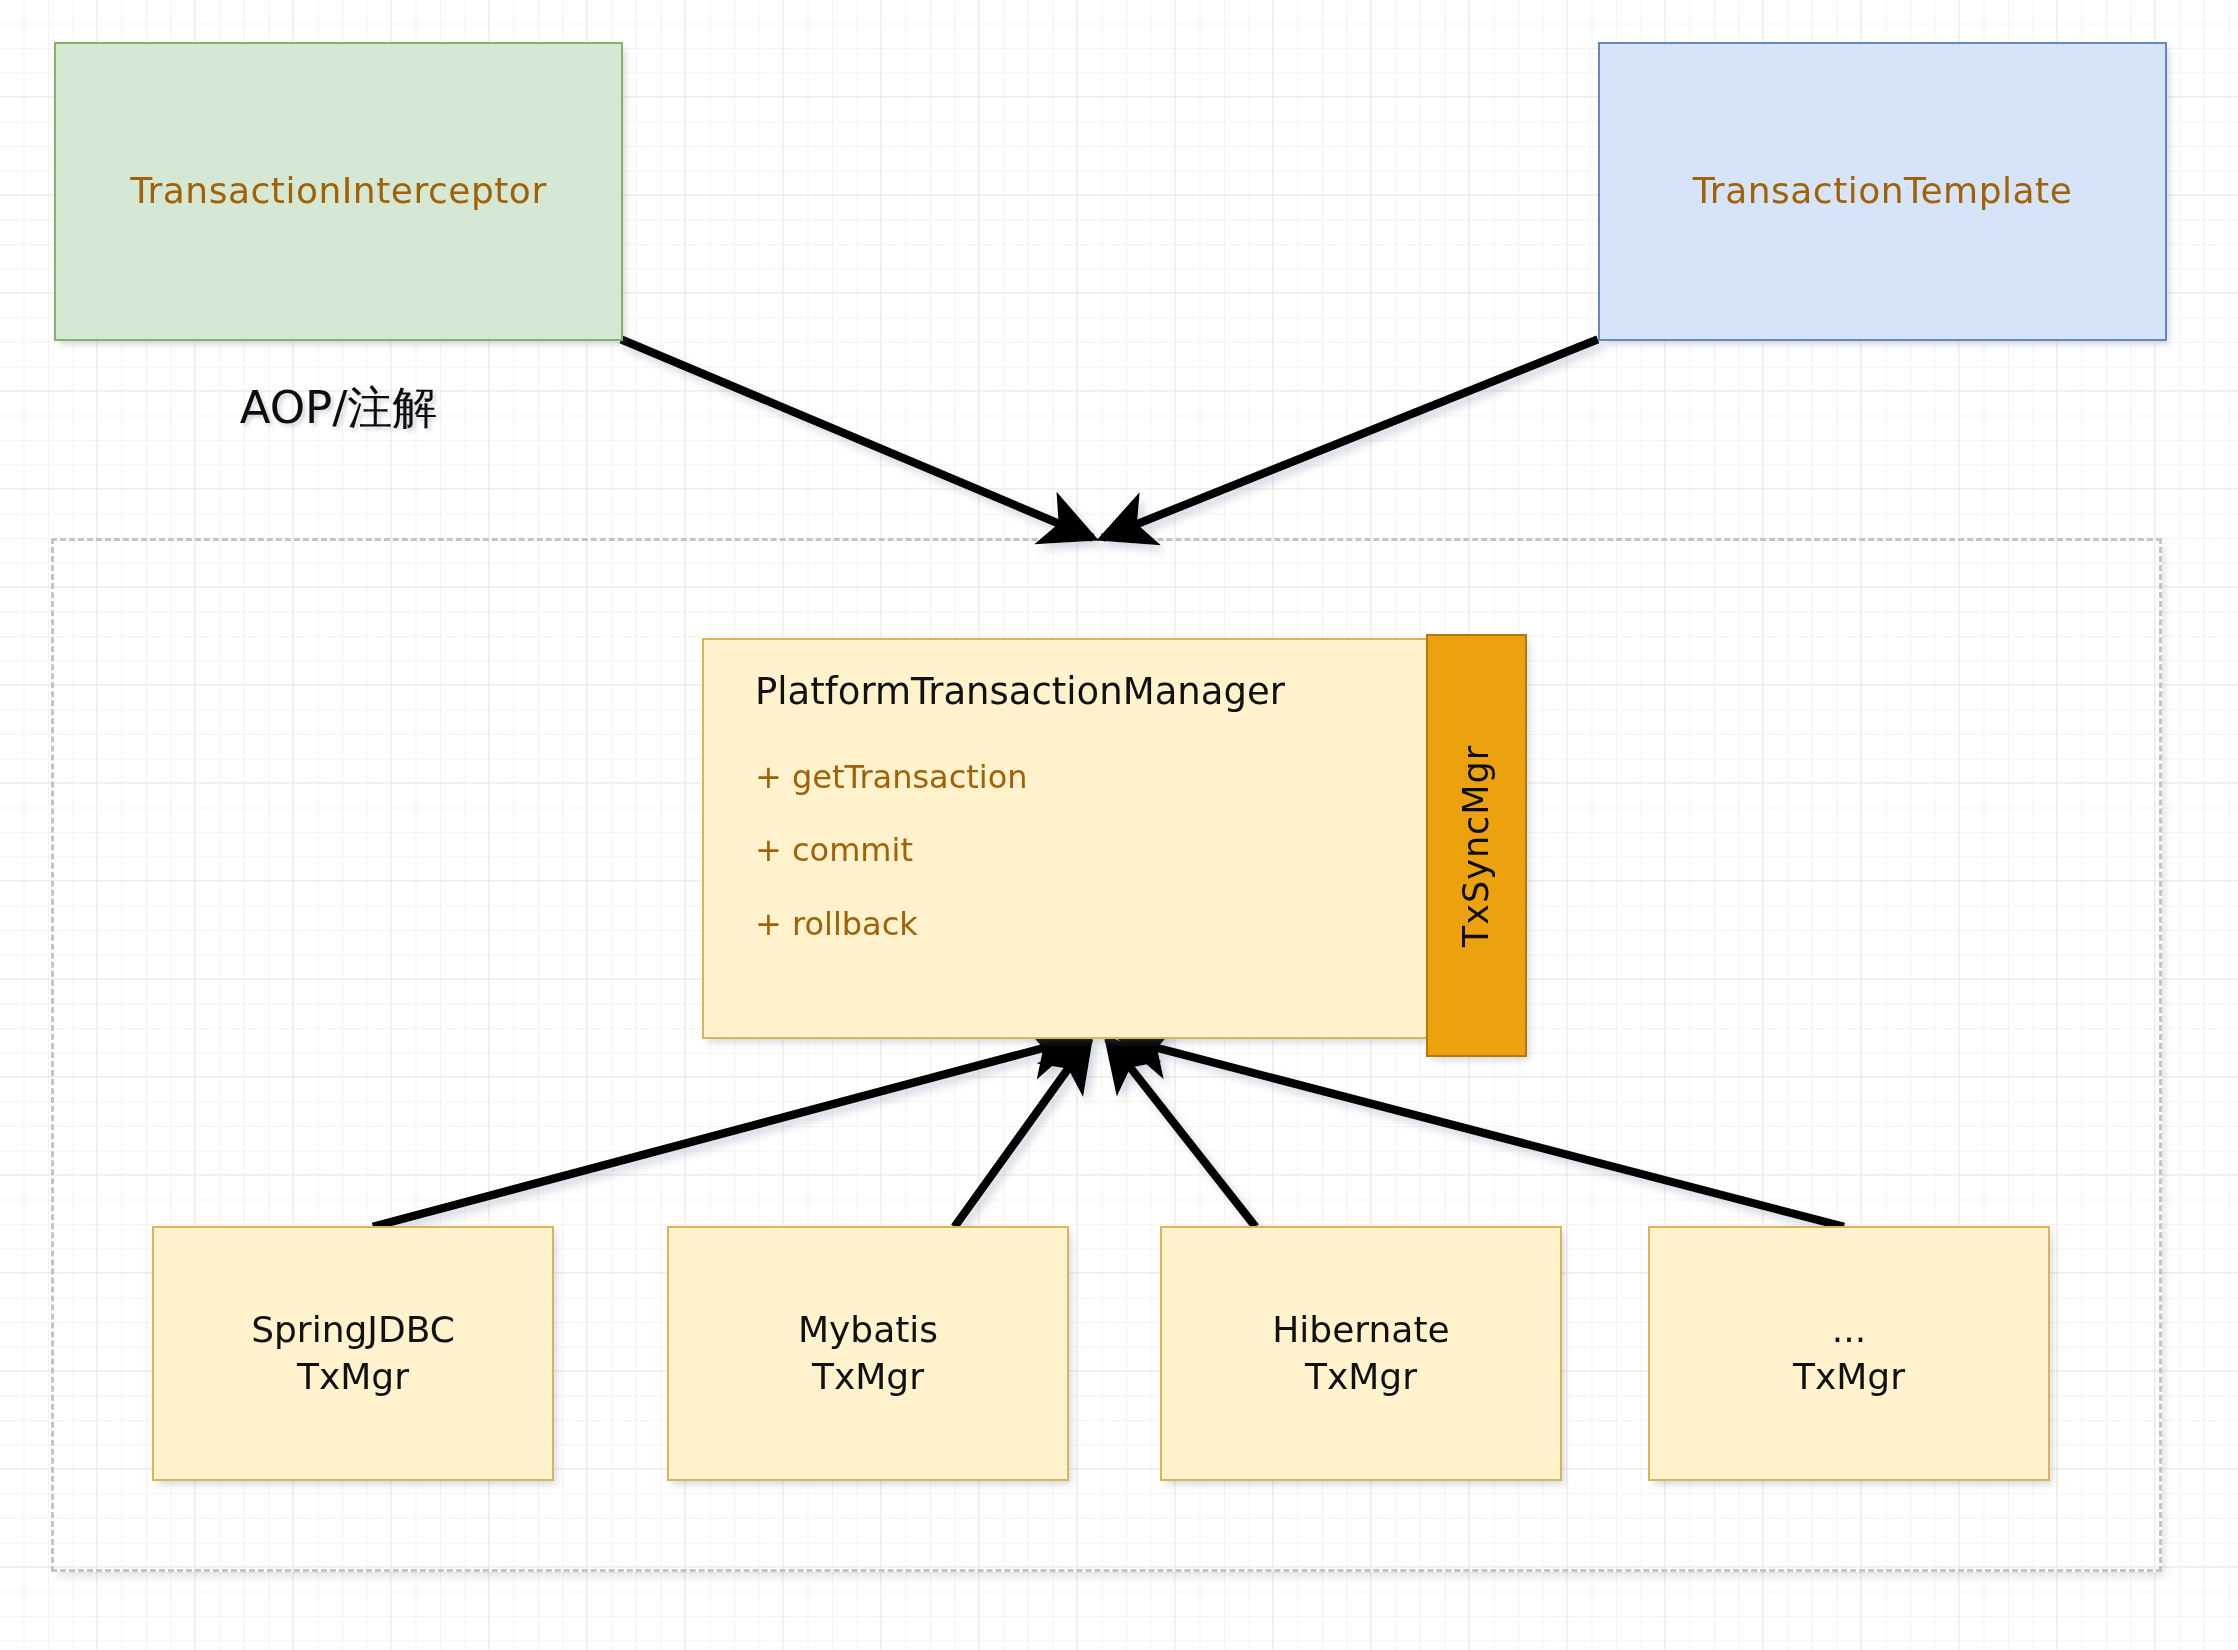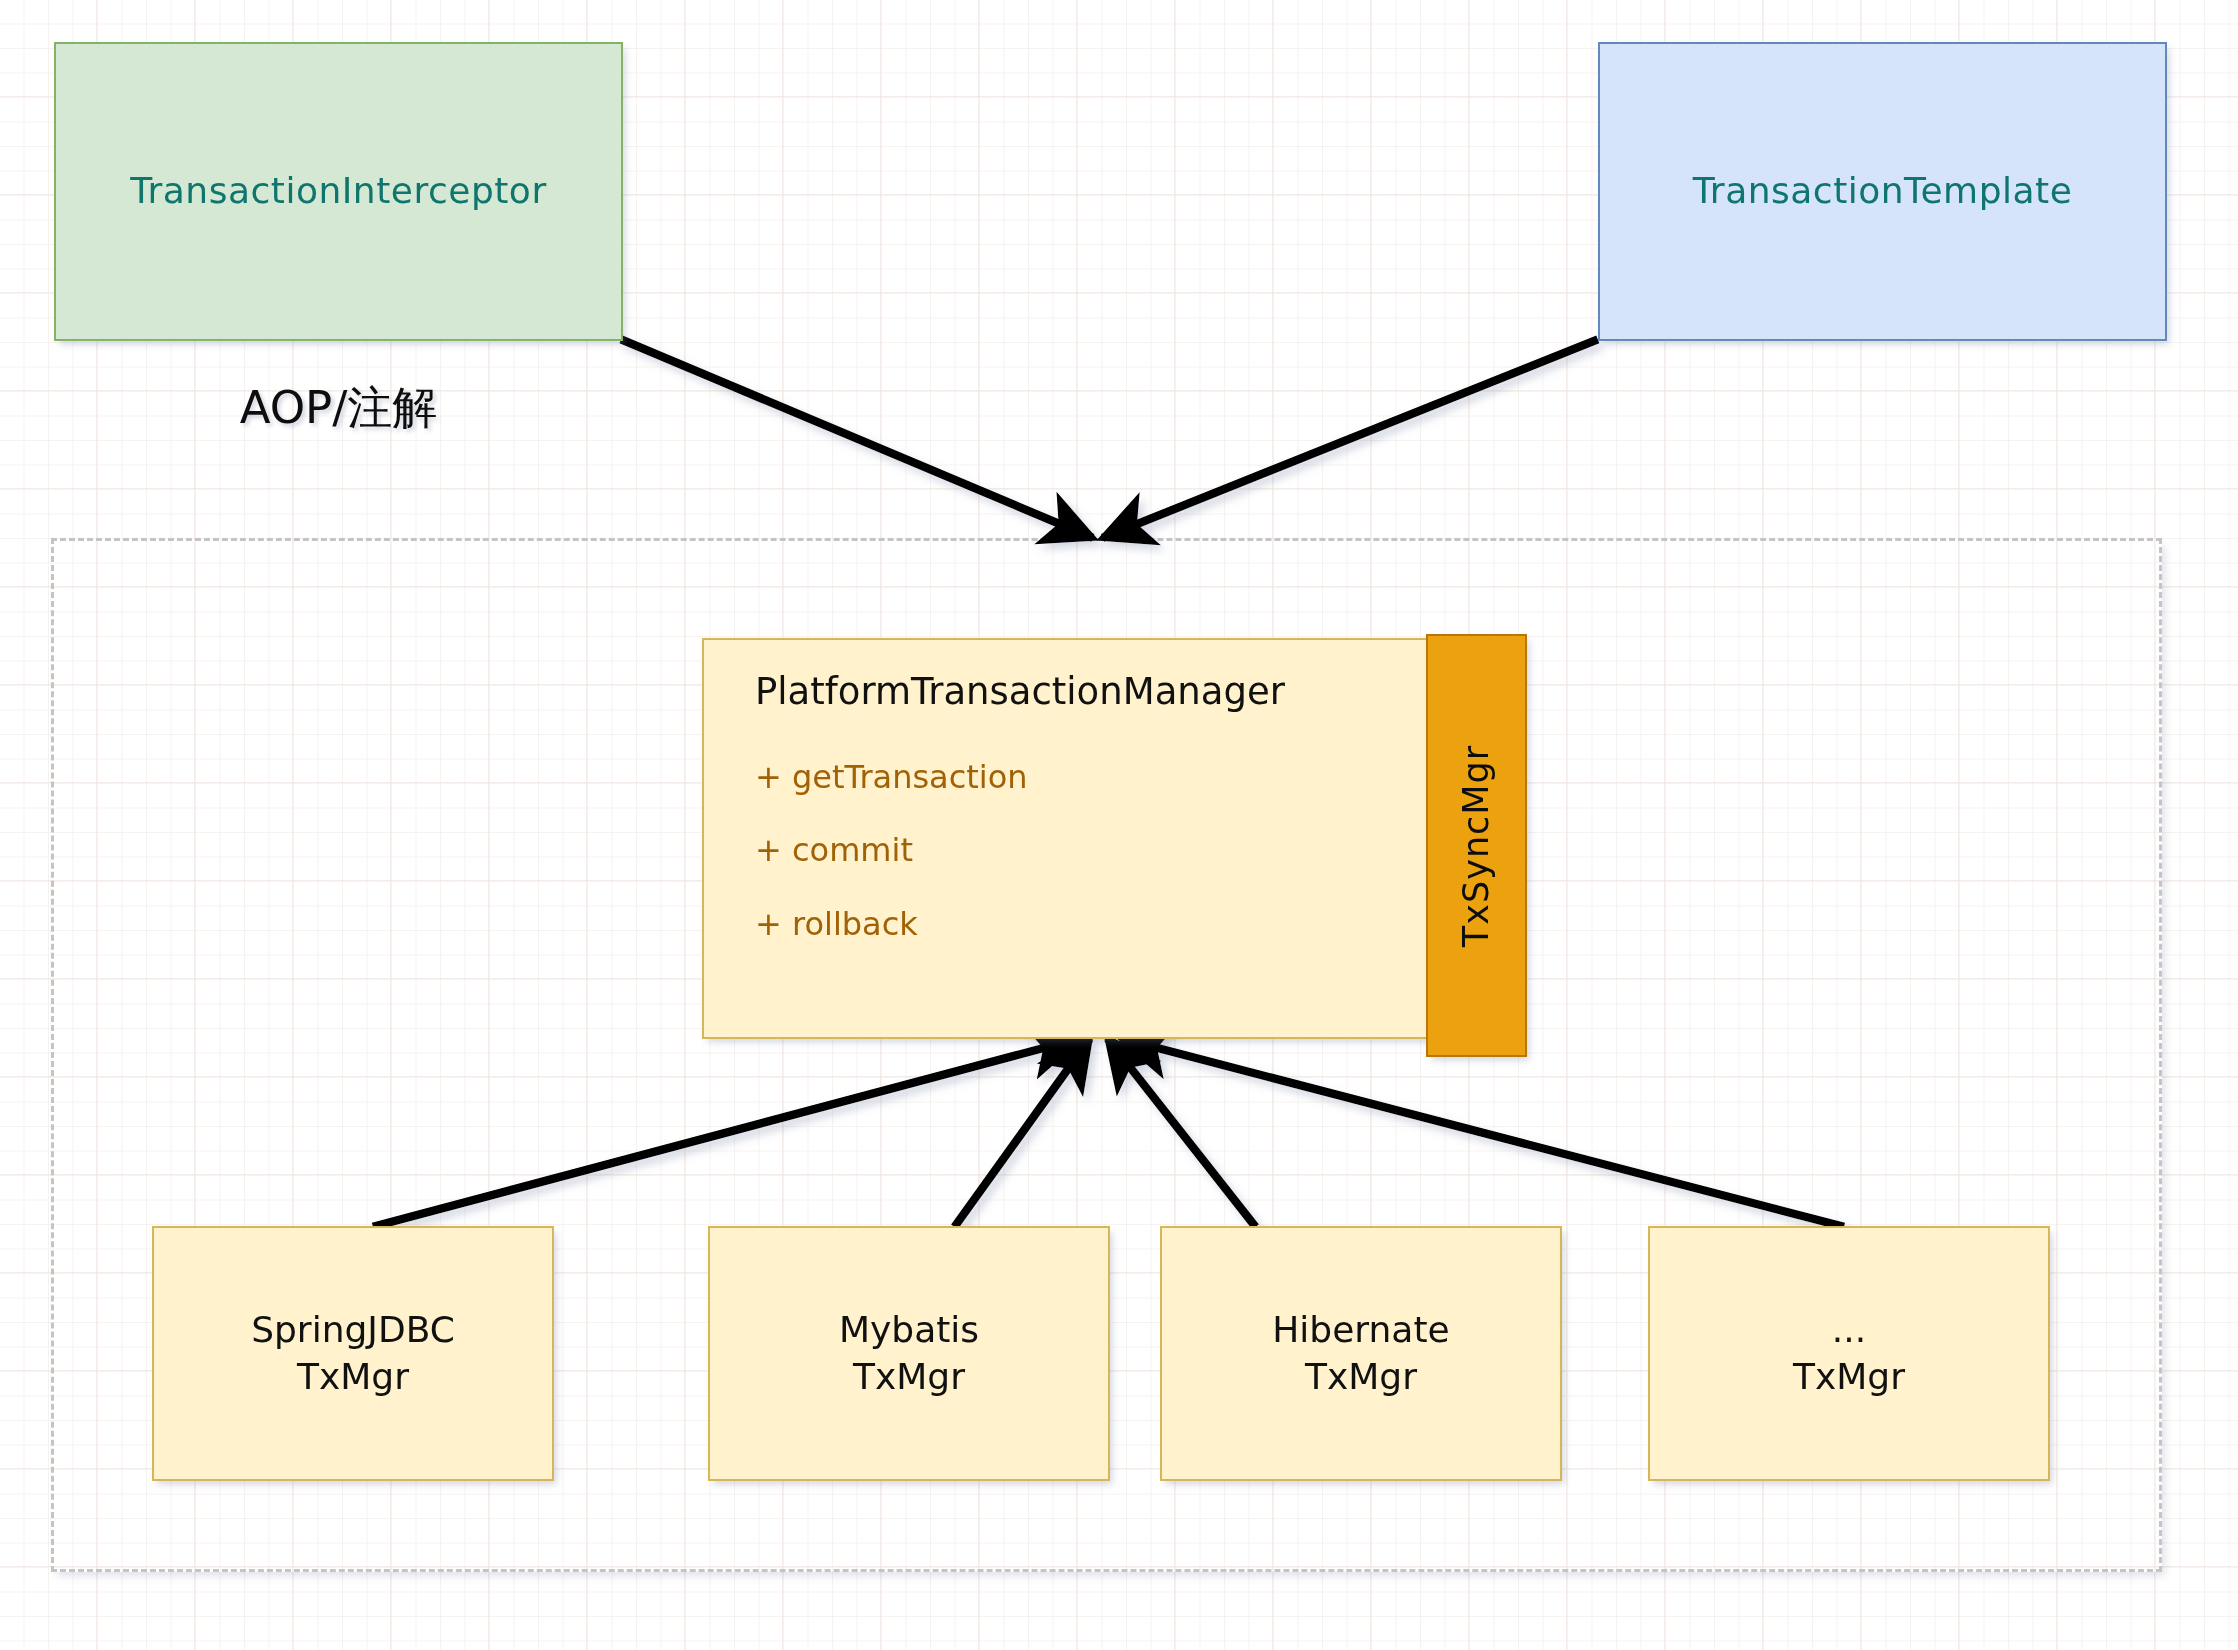--- a/index.html
+++ b/index.html
@@ -47,21 +47,21 @@
     border: 2.9px solid #6189be;
   }
   .node-yellow {
     background: #fff2cc;
     border: 2.9px solid #d6b656;
   }
 
   .node-title {
     font-family: "DejaVu Sans", sans-serif;
     font-size: 36px;
-    color: #0f766e;
+    color: #a16207;
     letter-spacing: 0.5px;
     line-height: 1.18;
     white-space: pre-line;
   }
 
   
   .caption {
     position: absolute;
     font-family: "DejaVu Sans", sans-serif;
     font-size: 45px;
@@ -191,21 +191,21 @@
   </div>
 
   <div id="sync-tab" style="left:1426px; top:634px; width:101px; height:423px;">
     <span id="sync-tab-label">TxSyncMgr</span>
   </div>
 
   <div class="node node-yellow" style="left:152px; top:1226px; width:402px; height:255px;">
     <span class="leaf-label"><span>SpringJDBC</span><br><span>TxMgr</span></span>
   </div>
 
-  <div class="node node-yellow" style="left:667px; top:1226px; width:402px; height:255px;margin-left:41px;">
+  <div class="node node-yellow" style="left:667px; top:1226px; width:402px; height:255px;">
     <span class="leaf-label"><span>Mybatis</span><br><span>TxMgr</span></span>
   </div>
 
   <div class="node node-yellow" style="left:1160px; top:1226px; width:402px; height:255px;">
     <span class="leaf-label"><span>Hibernate</span><br><span>TxMgr</span></span>
   </div>
 
   <div class="node node-yellow" style="left:1648px; top:1226px; width:402px; height:255px;">
     <span class="leaf-label"><span>...</span><br><span>TxMgr</span></span>
   </div>

